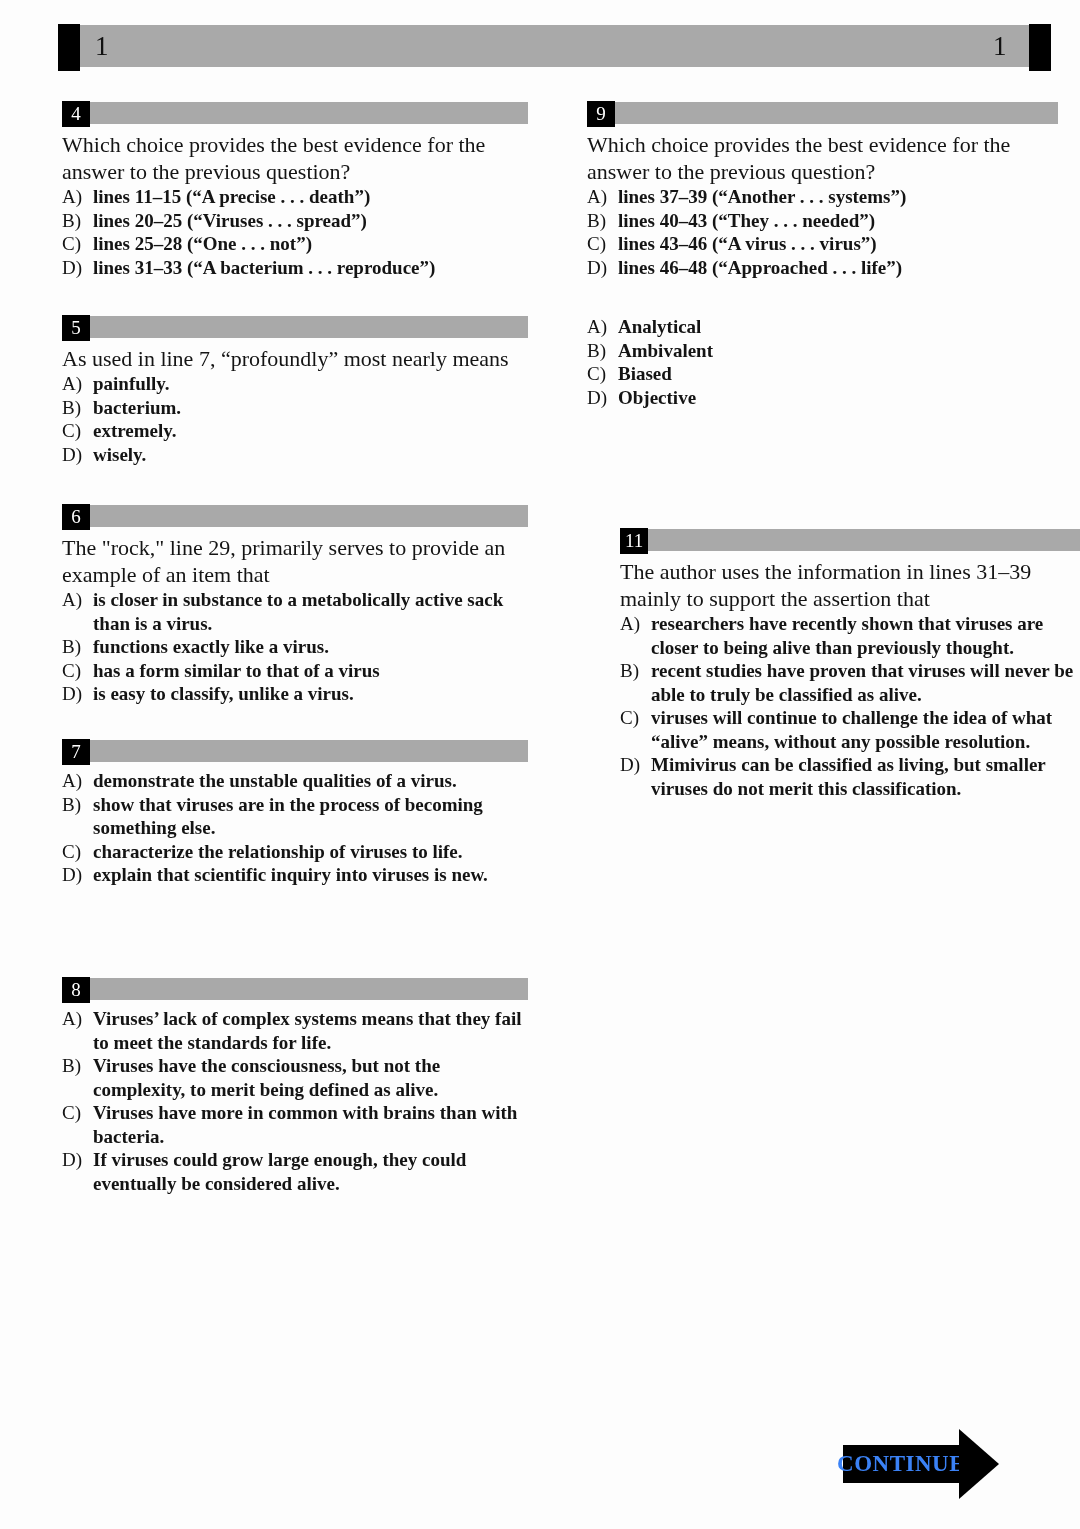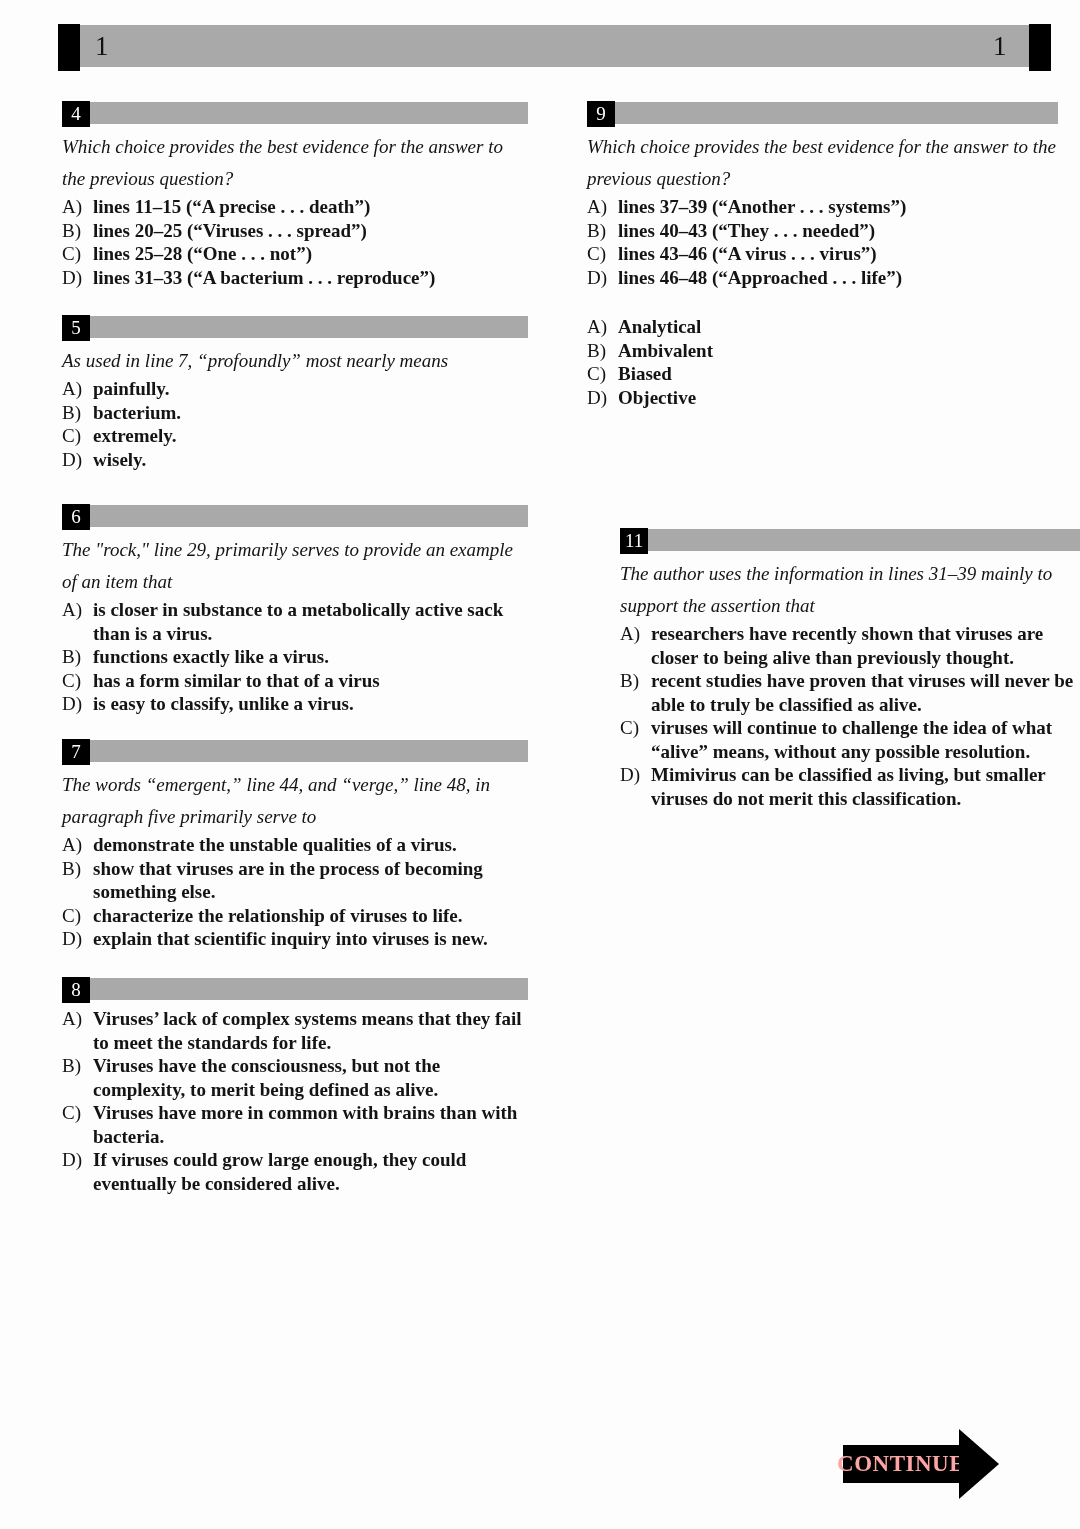--- a/index.html
+++ b/index.html
@@ -26,28 +26,28 @@
   .pnum.right{left:993px;}
   
   .question{position:absolute;}
   .qheader{display:flex;align-items:flex-start;margin-bottom:4px;}
   .qnum{
     background:var(--box-black);color:#fff;height:26px;min-width:28px;
     display:flex;align-items:center;justify-content:center;
     font-size:19px;padding:0 5px;
   }
   .qbar{flex:1;height:22px;background:var(--bar-gray);margin-top:1px;}
-  .stem{font-size:19px;line-height:32px;font-style:italic;}
+  .stem{font-size:22px;line-height:27px;}
   .opt{display:flex;font-size:19px;line-height:23.5px;}
   .opt .letter{flex:0 0 31px;}
   .opt .otext{flex:1;font-weight:bold;}
   
   .continue{position:absolute;left:843px;top:1429px;display:flex;align-items:center;cursor:pointer;}
   .continue-rect{
-    width:116px;height:38px;background:var(--box-black);color:#fca5a5;
+    width:116px;height:38px;background:var(--box-black);color:#3b82f6;
     display:flex;align-items:center;justify-content:center;
     font-size:23px;font-weight:bold;letter-spacing:0.5px;
   }
   .continue-arrow{width:0;height:0;border-left:40px solid var(--box-black);
     border-top:35px solid transparent;border-bottom:35px solid transparent;}
 </style>
 </head>
 <body>
 
 <div class="hbar"></div>
@@ -126,21 +126,20 @@
     <span class="letter">D)</span>
     <span class="otext">is easy to classify, unlike a virus.</span>
   </div>
 </section>
 
 <section class="question" style="left:62px;top:739px;width:466px;">
   <div class="qheader">
     <div class="qnum">7</div>
     <div class="qbar"></div>
   </div>
-  <div class="stem">The words “emergent,” line 44, and “verge,” line 48, in paragraph five primarily serve to</div>
   <div class="opt">
     <span class="letter">A)</span>
     <span class="otext">demonstrate the unstable qualities of a virus.</span>
   </div>
   <div class="opt">
     <span class="letter">B)</span>
     <span class="otext">show that viruses are in the process of becoming something else.</span>
   </div>
   <div class="opt">
     <span class="letter">C)</span>

